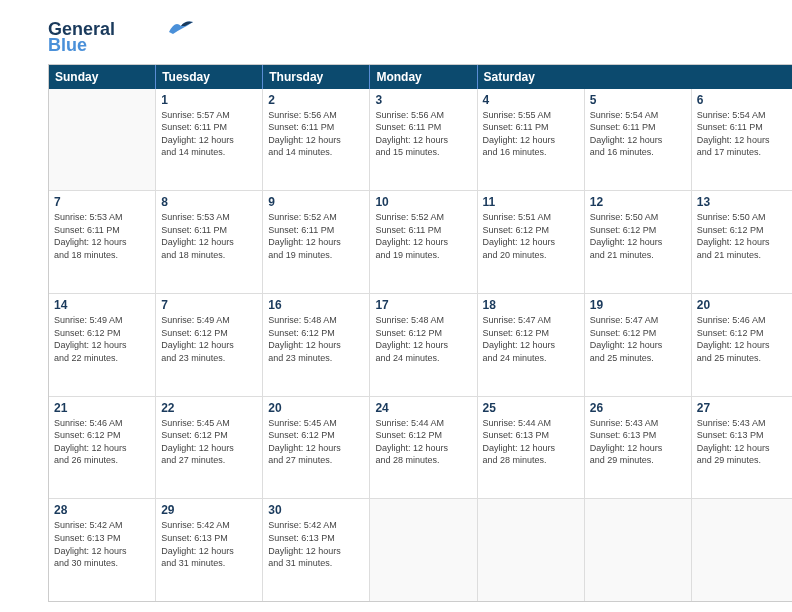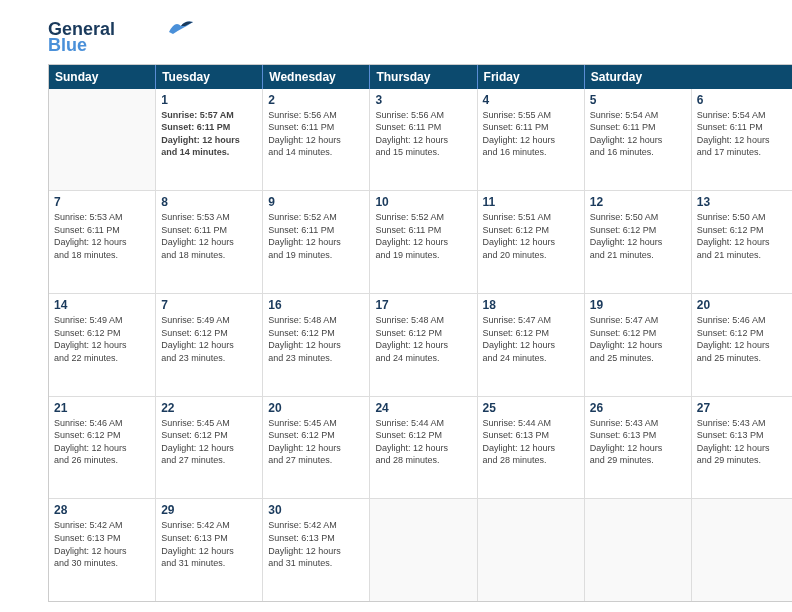--- a/index.html
+++ b/index.html
@@ -135,31 +135,30 @@
     <div class="title-area">
       <div class="month-title"></div>
       <div class="subtitle"></div>
     </div>
   </div>
 
   <div class="calendar">
     <div class="cal-header">
     <div class="cal-header-cell">Sunday</div>
         <div class="cal-header-cell">Tuesday</div>
-        <div class="cal-header-cell">Wednesday</div>
         <div class="cal-header-cell">Thursday</div>
-        <div class="cal-header-cell">Friday</div>
+        <div class="cal-header-cell">Monday</div>
         <div class="cal-header-cell">Saturday</div>
       </div>
     <div class="cal-body">
     <div class="cal-row">
           <div class="cal-cell empty"></div>
           <div class="cal-cell">
             <div class="day-num">1</div>
-            <div class="day-info" style="white-space: pre-line; font-weight: bold;">Sunrise: 5:57 AM
+            <div class="day-info" style="white-space: pre-line;">Sunrise: 5:57 AM
 Sunset: 6:11 PM
 Daylight: 12 hours
 and 14 minutes.</div>
           </div>
           <div class="cal-cell">
             <div class="day-num">2</div>
             <div class="day-info" style="white-space: pre-line;">Sunrise: 5:56 AM
 Sunset: 6:11 PM
 Daylight: 12 hours
 and 14 minutes.</div>

